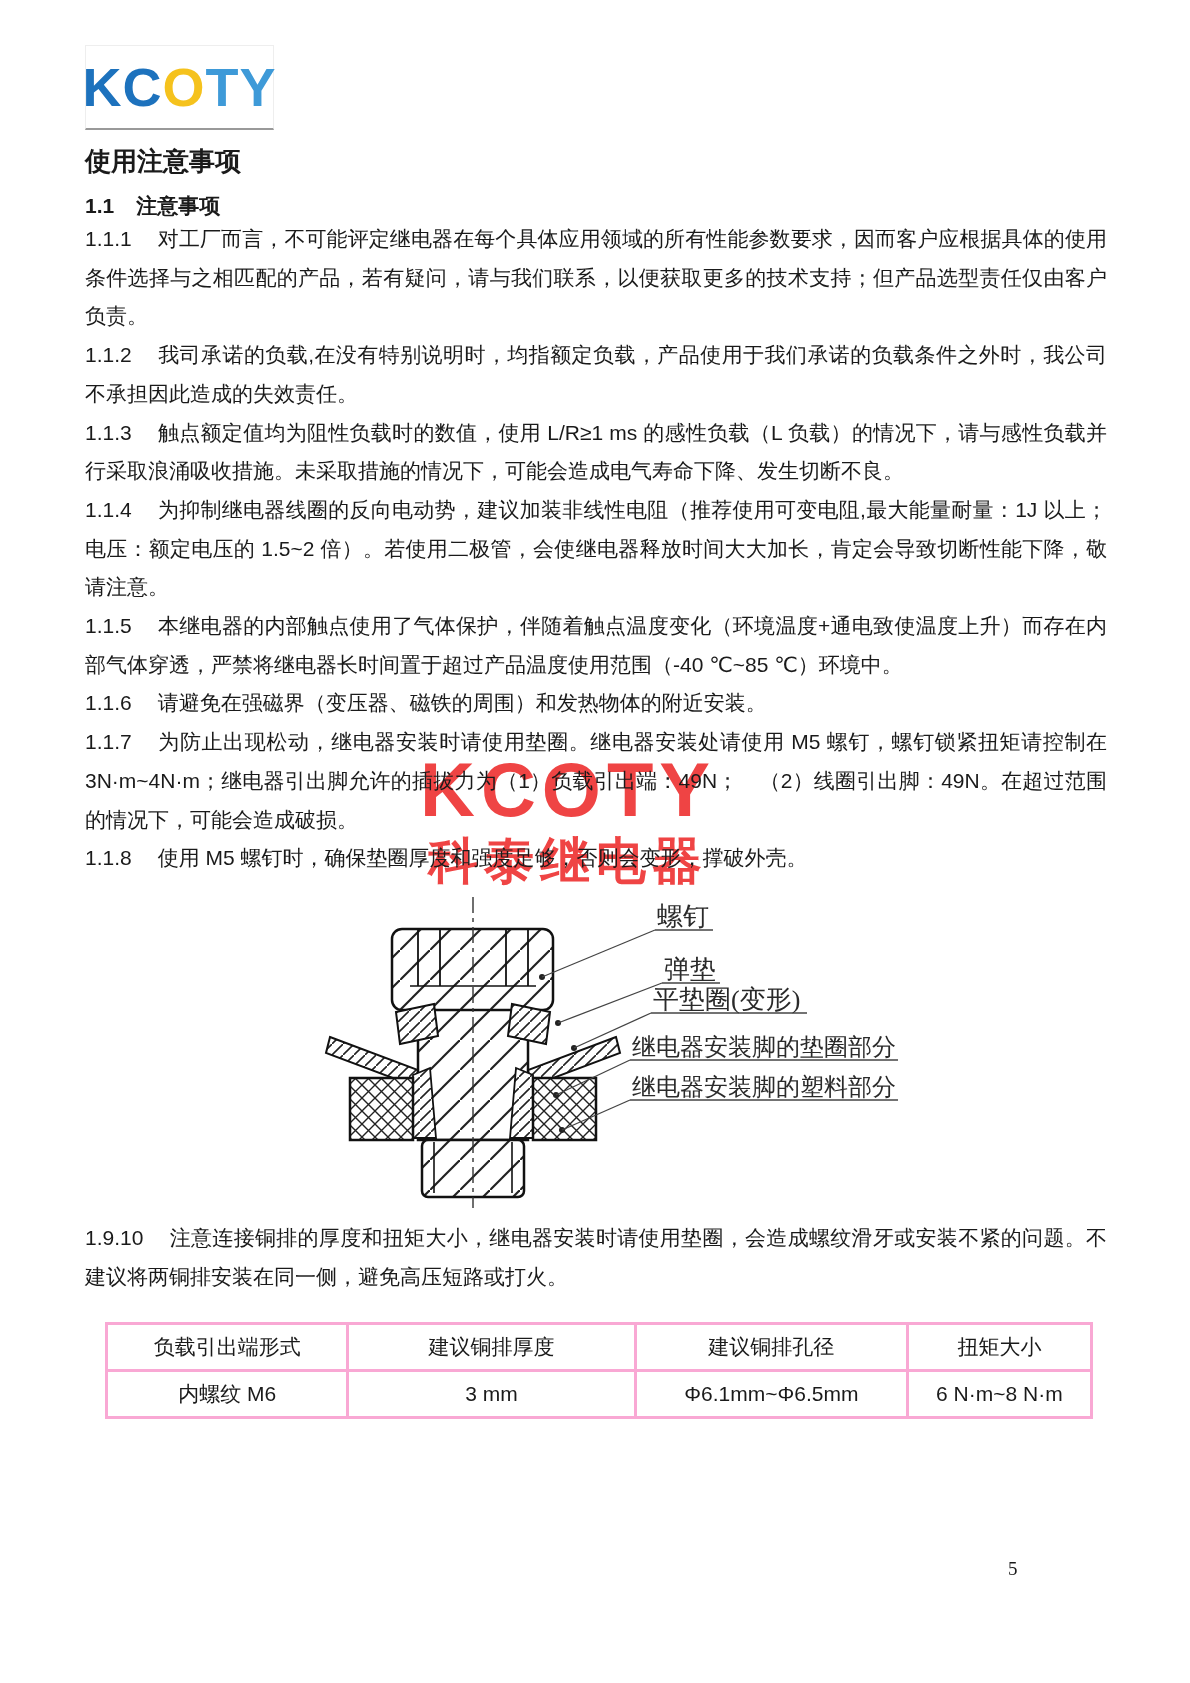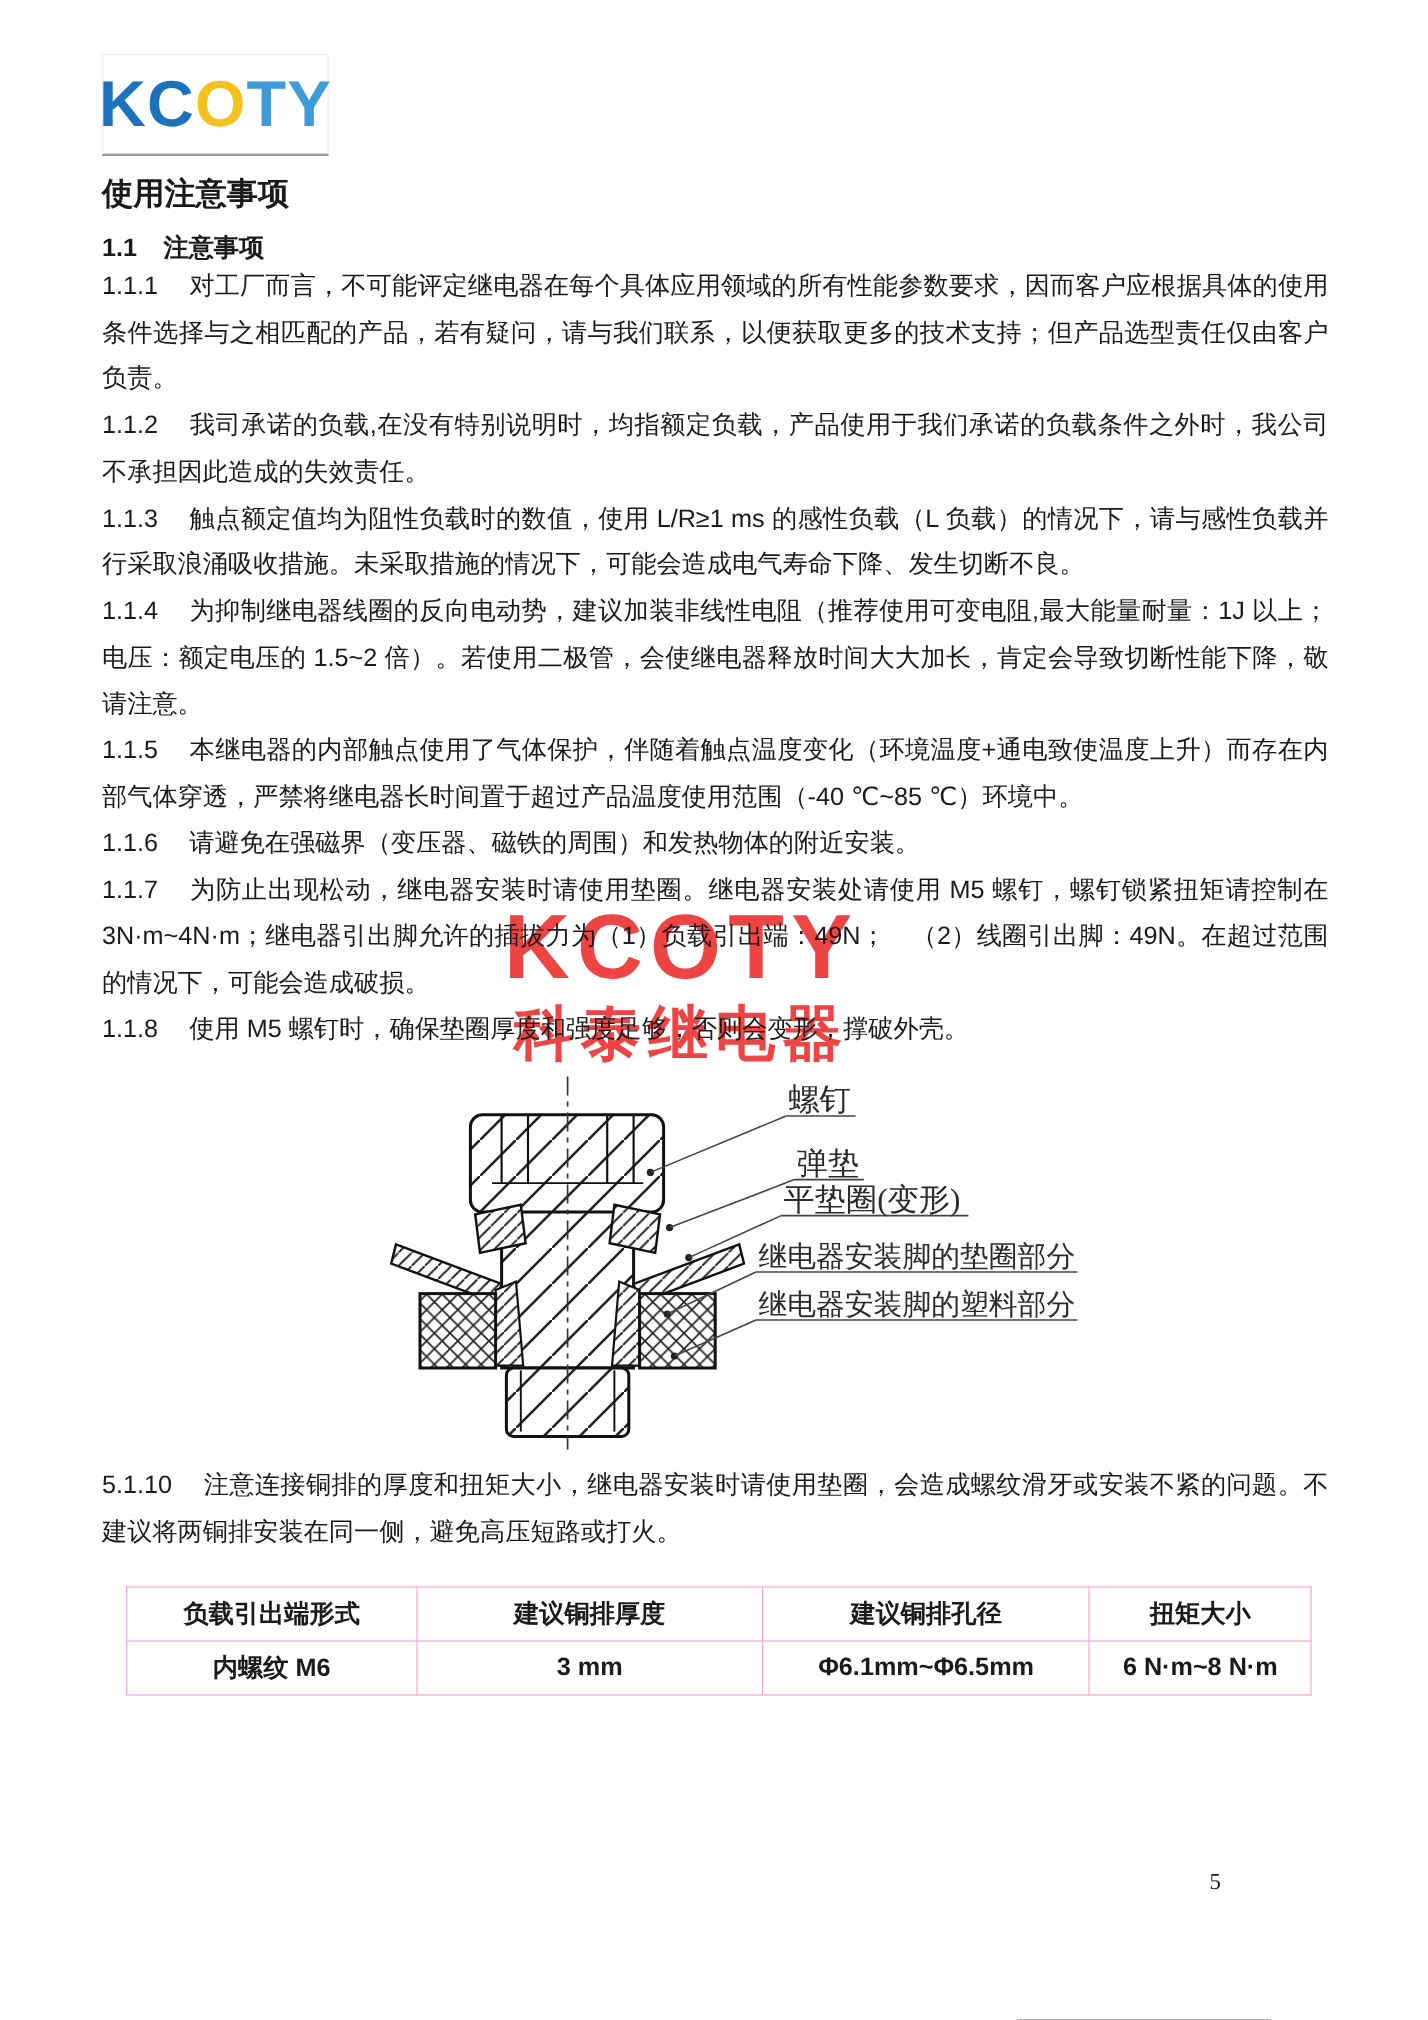--- a/index.html
+++ b/index.html
@@ -35,21 +35,21 @@
   
   .fig{position:relative;height:341px;margin:0;}
   .fig svg{position:absolute;left:225px;top:12px;}
   .dlabel{font-family:"Liberation Serif","DejaVu Serif",serif;fill:#2a2a2a;}
   
   .spec-table{
     border-collapse:collapse;margin:26px 0 0 20px;width:988px;
     font-size:21px;text-align:center;
   }
   .spec-table th,.spec-table td{
-    border:1px solid #f9a8d4;font-weight:bold;height:44px;padding:0 4px;
+    border:3px solid #f9a8d4;font-weight:normal;height:44px;padding:0 4px;
   }
   
   .page-num{position:absolute;left:1008px;top:1558px;z-index:1;font-size:19px;font-family:"Liberation Serif","DejaVu Serif",serif;}
 </style>
 </head>
 <body>
 
 <div class="page">
 
   <div class="watermark">
@@ -171,21 +171,21 @@
         </g>
         <text class="dlabel" x="347" y="35" font-size="26">螺钉</text>
         <text class="dlabel" x="354" y="88" font-size="26">弹垫</text>
         <text class="dlabel" x="343" y="118" font-size="26">平垫圈(变形)</text>
         <text class="dlabel" x="322" y="165" font-size="24">继电器安装脚的垫圈部分</text>
         <text class="dlabel" x="322" y="205" font-size="24">继电器安装脚的塑料部分</text>
       </svg>
     </figure>
 
 
-    <p class="para"><span class="inum">5.1.10</span><span>注意连接铜排的厚度和扭矩大小，继电器安装时请使用垫圈，会造成螺纹滑牙或安装不紧的问题。不建议将两铜排安装在同一侧，避免高压短路或打火。</span></p>
+    <p class="para"><span class="inum">1.9.10</span><span>注意连接铜排的厚度和扭矩大小，继电器安装时请使用垫圈，会造成螺纹滑牙或安装不紧的问题。不建议将两铜排安装在同一侧，避免高压短路或打火。</span></p>
 
     <table class="spec-table">
       <thead>
         <tr>
           <th style="width:24.5%">负载引出端形式</th>
           <th style="width:29.2%">建议铜排厚度</th>
           <th style="width:27.6%">建议铜排孔径</th>
           <th style="width:18.7%">扭矩大小</th>
         </tr>
       </thead>

